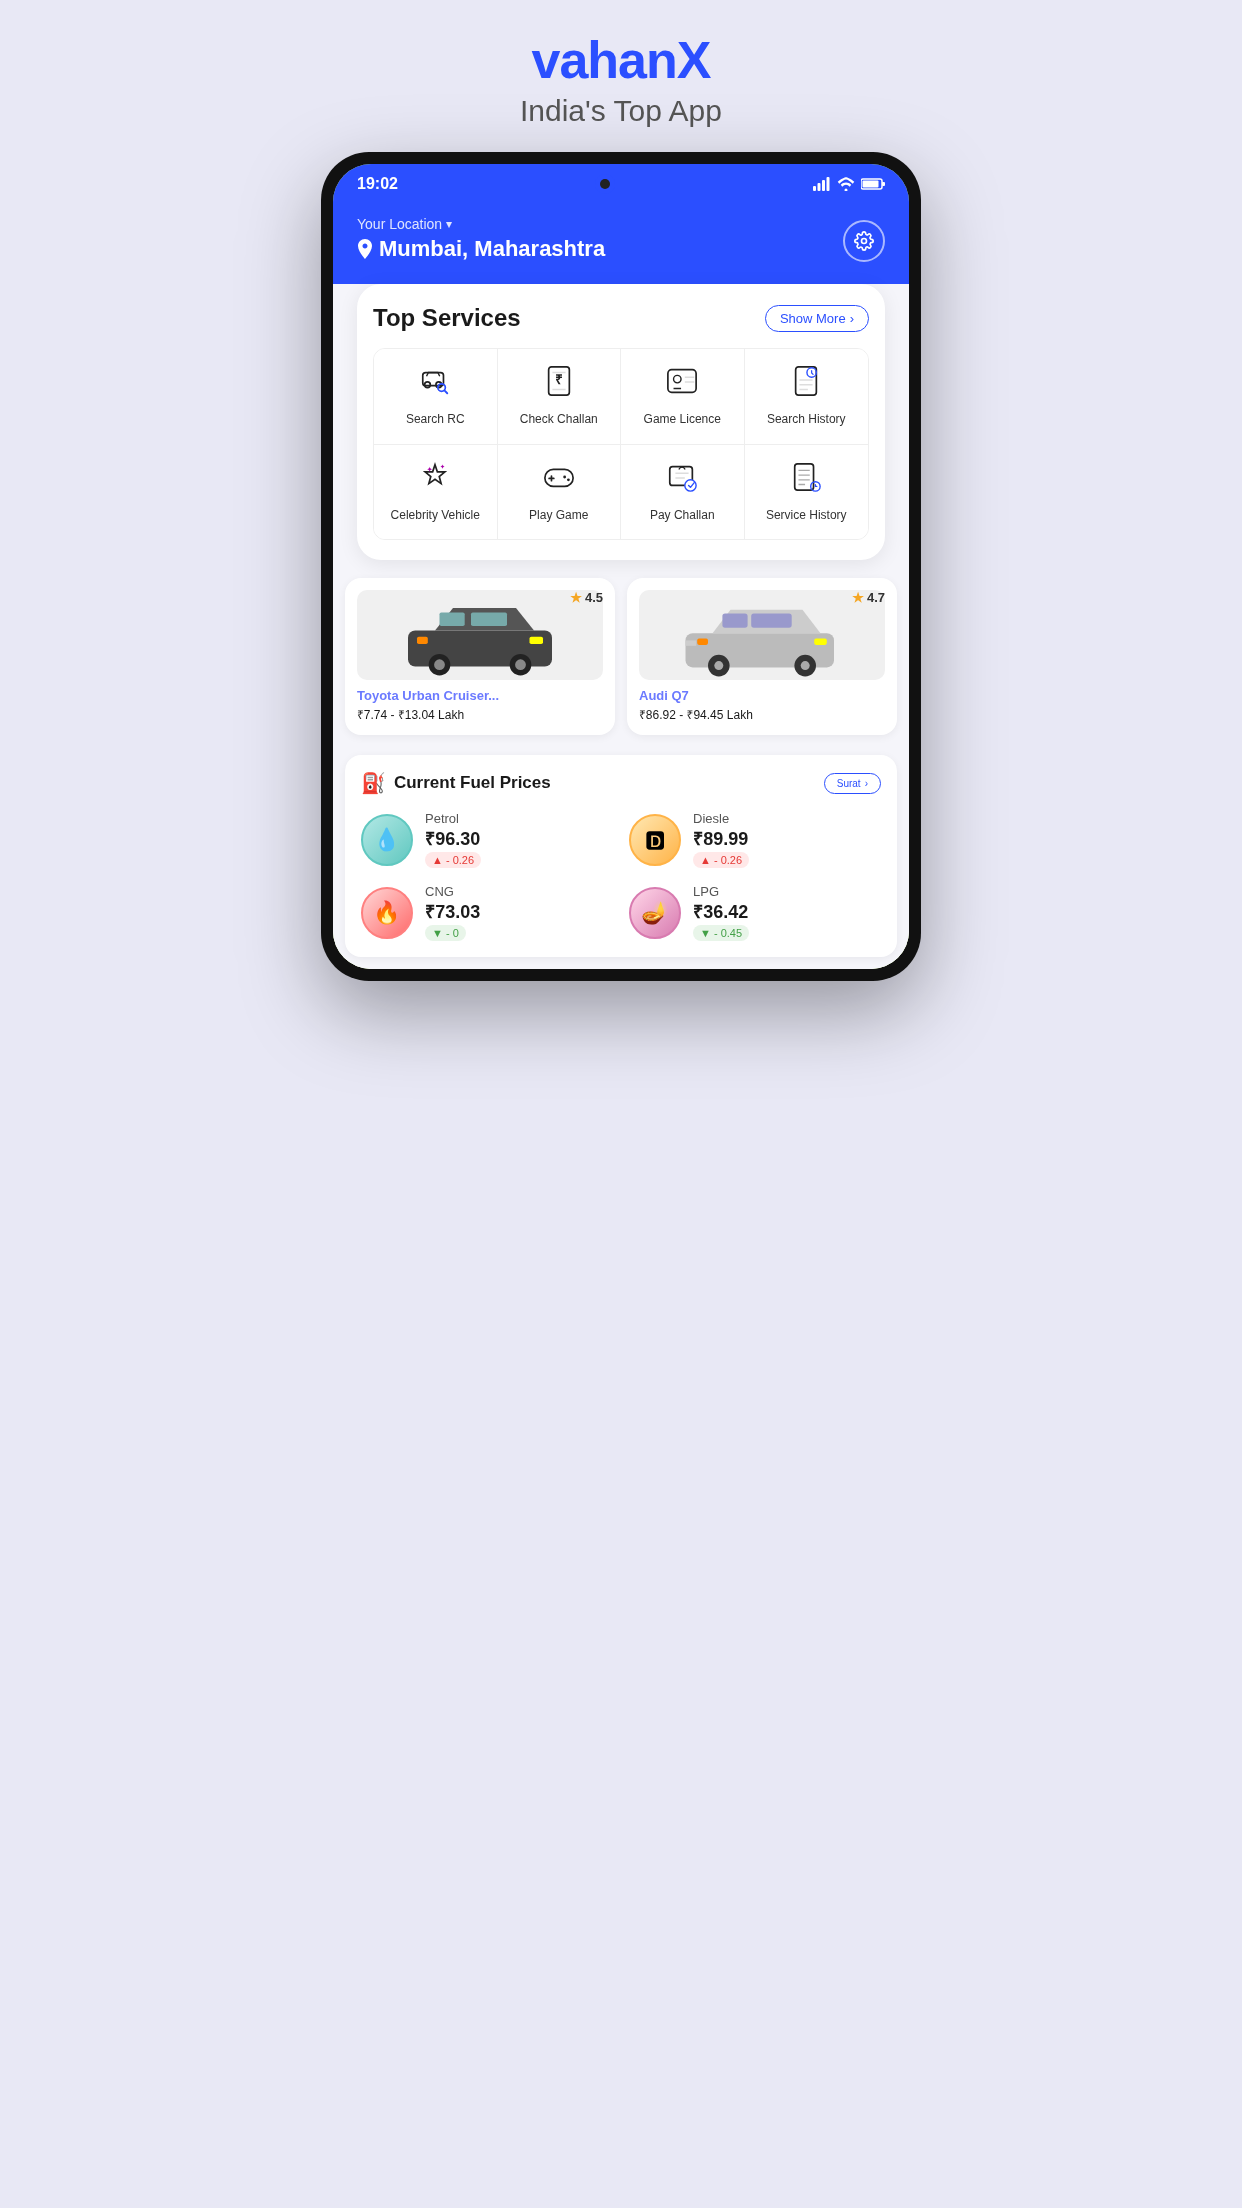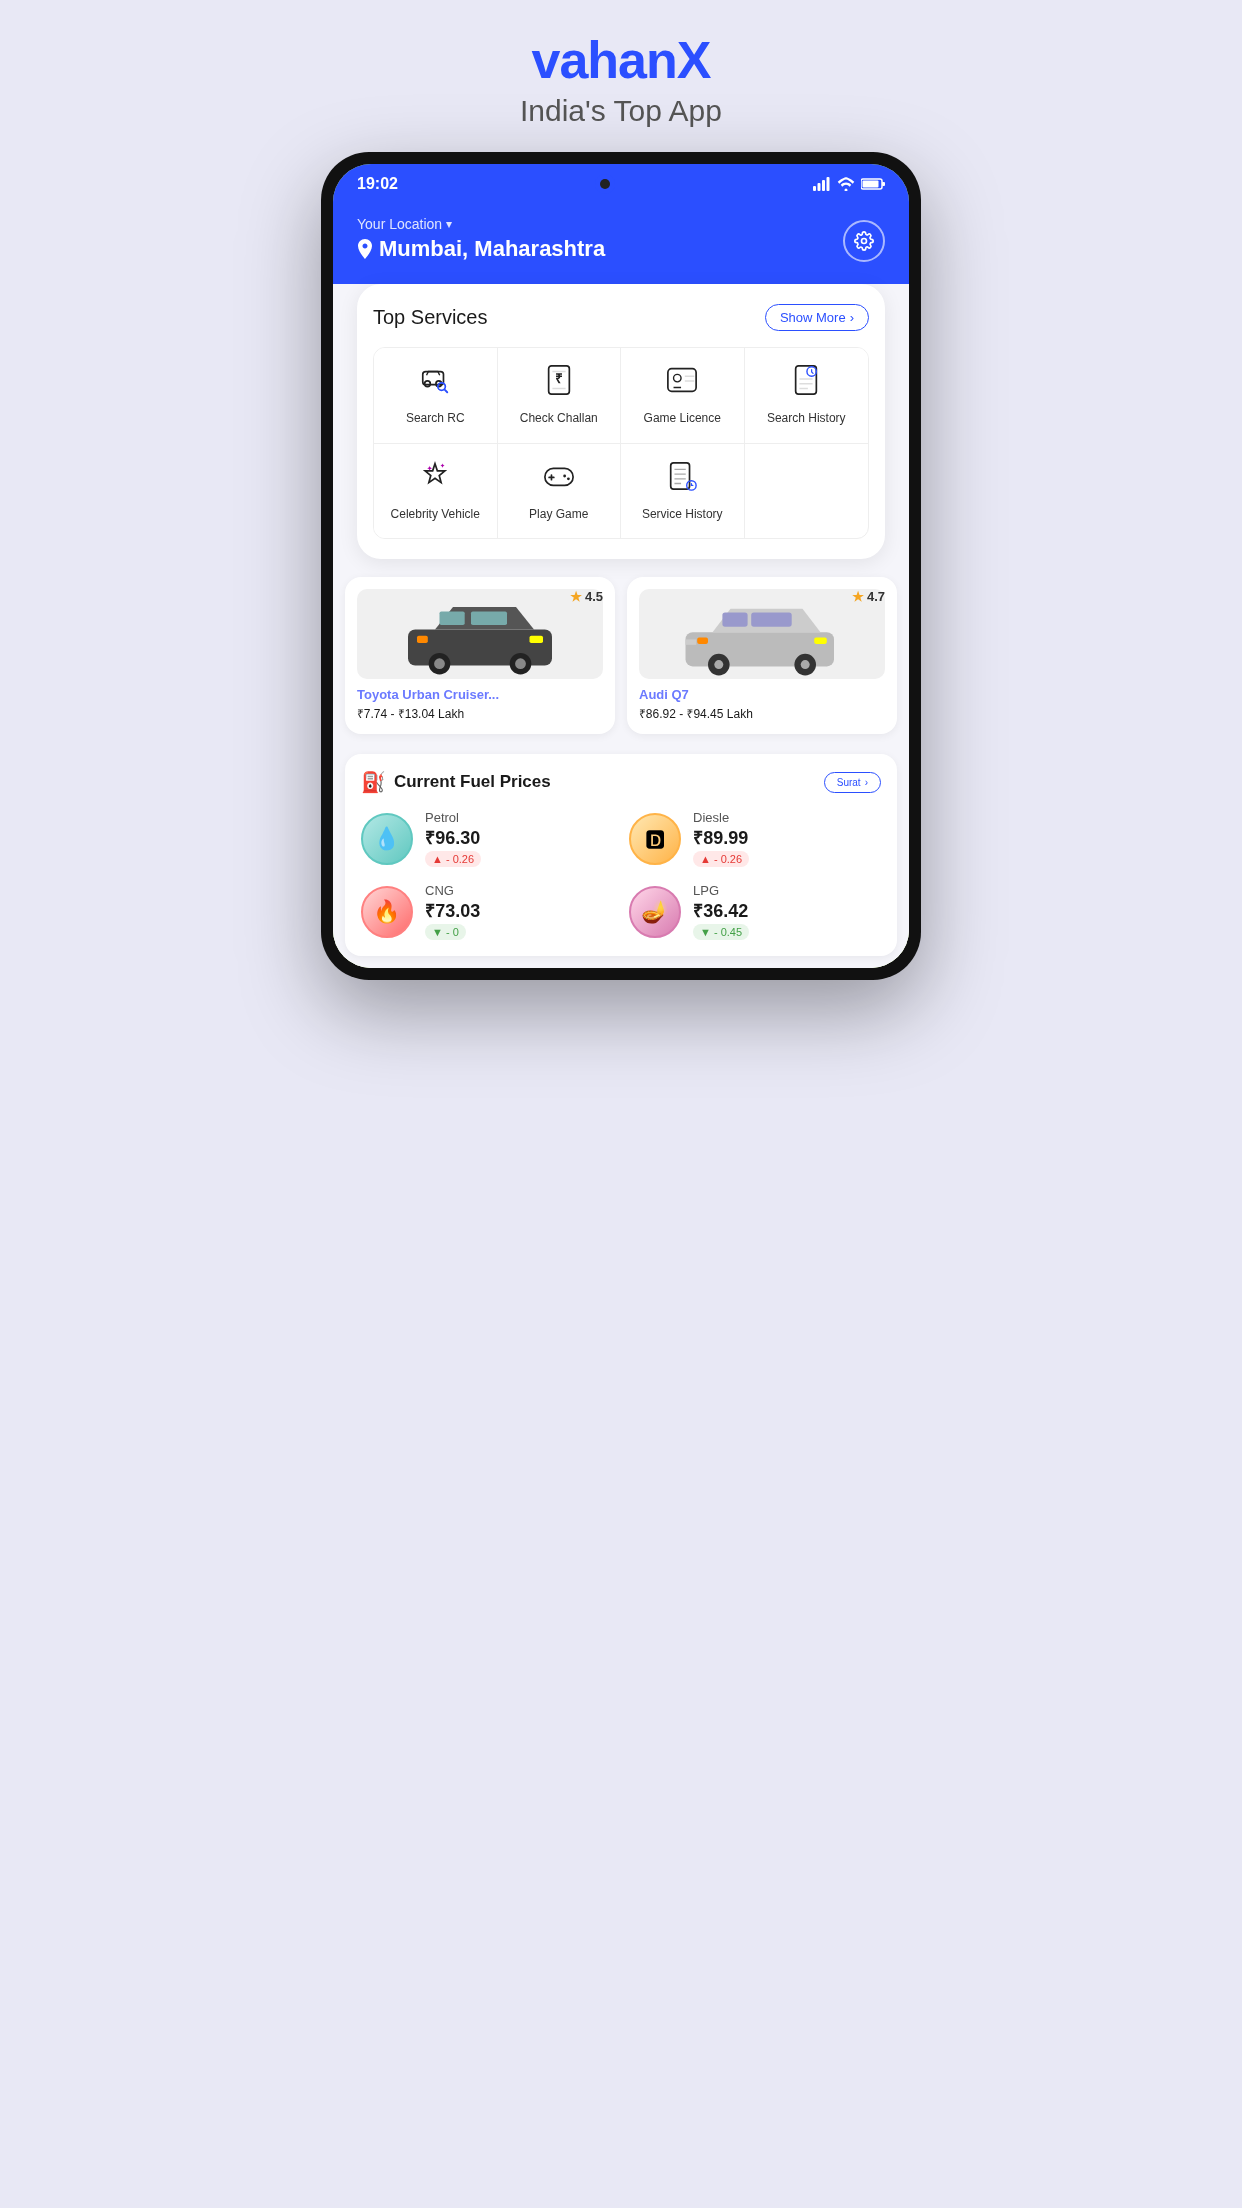--- a/index.html
+++ b/index.html
@@ -120,22 +120,22 @@
       padding: 20px 16px;
       box-shadow: 0 4px 20px rgba(0,0,0,0.08);
     }
     .section-header {
       display: flex;
       justify-content: space-between;
       align-items: center;
       margin-bottom: 16px;
     }
     .section-title {
-      font-size: 20px;
-      font-weight: 400;
+      font-size: 24px;
+      font-weight: 700;
       color: #1a1a1a;
     }
     .show-more-btn {
       border: 1.5px solid #2b4fff;
       border-radius: 20px;
       padding: 5px 14px;
       color: #2b4fff;
       font-size: 13px;
       font-weight: 500;
       cursor: pointer;
@@ -477,20 +477,33 @@
                   <rect x="2" y="5" width="30" height="18" rx="9" stroke="#222" stroke-width="1.8" fill="none"></rect>
                   <line x1="9" y1="12" x2="9" y2="17" stroke="#222" stroke-width="1.8" stroke-linecap="round"></line>
                   <line x1="6.5" y1="14.5" x2="11.5" y2="14.5" stroke="#222" stroke-width="1.8" stroke-linecap="round"></line>
                   <circle cx="23" cy="13" r="1.5" fill="#222"></circle>
                   <circle cx="27" cy="16" r="1.5" fill="#222"></circle>
                 </svg>
               </div>
               <span class="service-label">Play Game</span>
             </div>
 
+            <div class="service-item">
+              <div class="service-icon">
+                <svg width="34" height="34" viewBox="0 0 34 34" fill="none">
+                  <rect x="4" y="6" width="24" height="20" rx="3" stroke="#222" stroke-width="1.8" fill="none"></rect>
+                  <path d="M10 13 L24 13" stroke="#ddd" stroke-width="1.5"></path>
+                  <path d="M10 18 L20 18" stroke="#ddd" stroke-width="1.5"></path>
+                  <path d="M14 9 C14 7.5 16 6.5 17 6.5 C18 6.5 20 7.5 20 9" stroke="#222" stroke-width="1.5" fill="none"></path>
+                  <circle cx="26" cy="26" r="6" fill="#fff" stroke="#2b4fff" stroke-width="1.5"></circle>
+                  <path d="M24 26 L26 28 L30 23" stroke="#2b4fff" stroke-width="1.5" stroke-linecap="round" stroke-linejoin="round"></path>
+                </svg>
+              </div>
+              <span class="service-label">Pay Challan</span>
+            </div>
 
             <div class="service-item">
               <div class="service-icon">
                 <svg width="34" height="34" viewBox="0 0 34 34" fill="none">
                   <rect x="5" y="3" width="20" height="28" rx="3" stroke="#222" stroke-width="1.8" fill="none"></rect>
                   <line x1="9" y1="10" x2="21" y2="10" stroke="#aaa" stroke-width="1.4"></line>
                   <line x1="9" y1="15" x2="21" y2="15" stroke="#aaa" stroke-width="1.4"></line>
                   <line x1="9" y1="20" x2="21" y2="20" stroke="#aaa" stroke-width="1.4"></line>
                   <line x1="9" y1="25" x2="16" y2="25" stroke="#aaa" stroke-width="1.4"></line>
                   <circle cx="27" cy="27" r="5" stroke="#2b4fff" stroke-width="1.5" fill="none"></circle>

